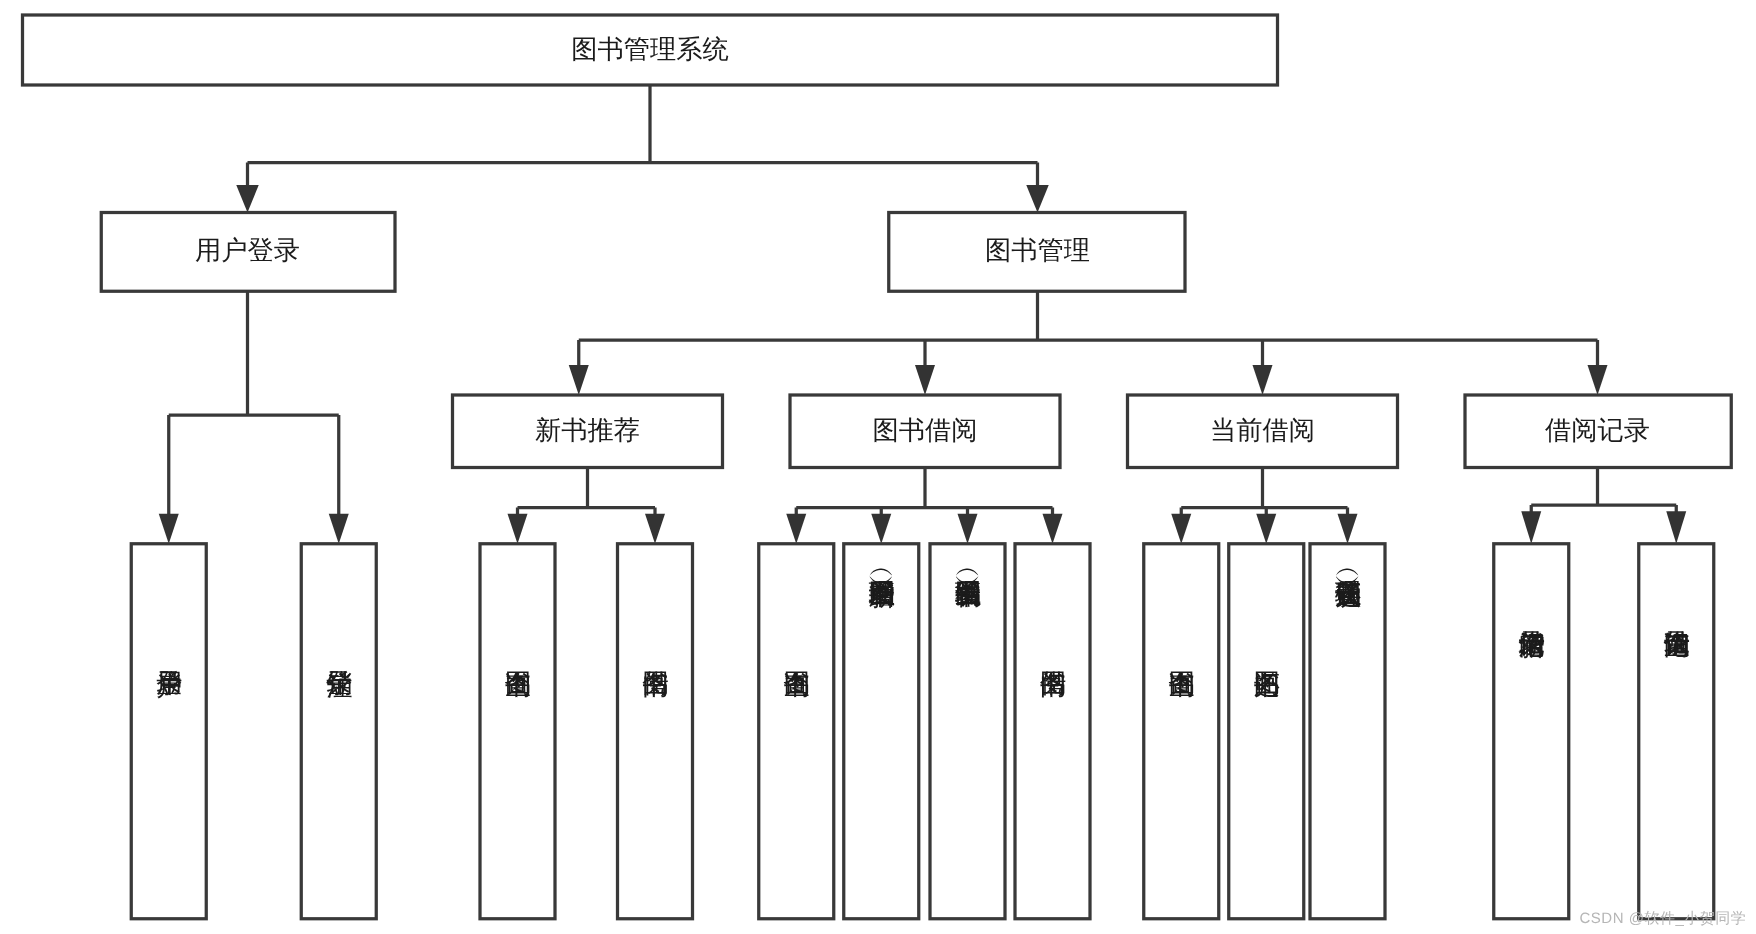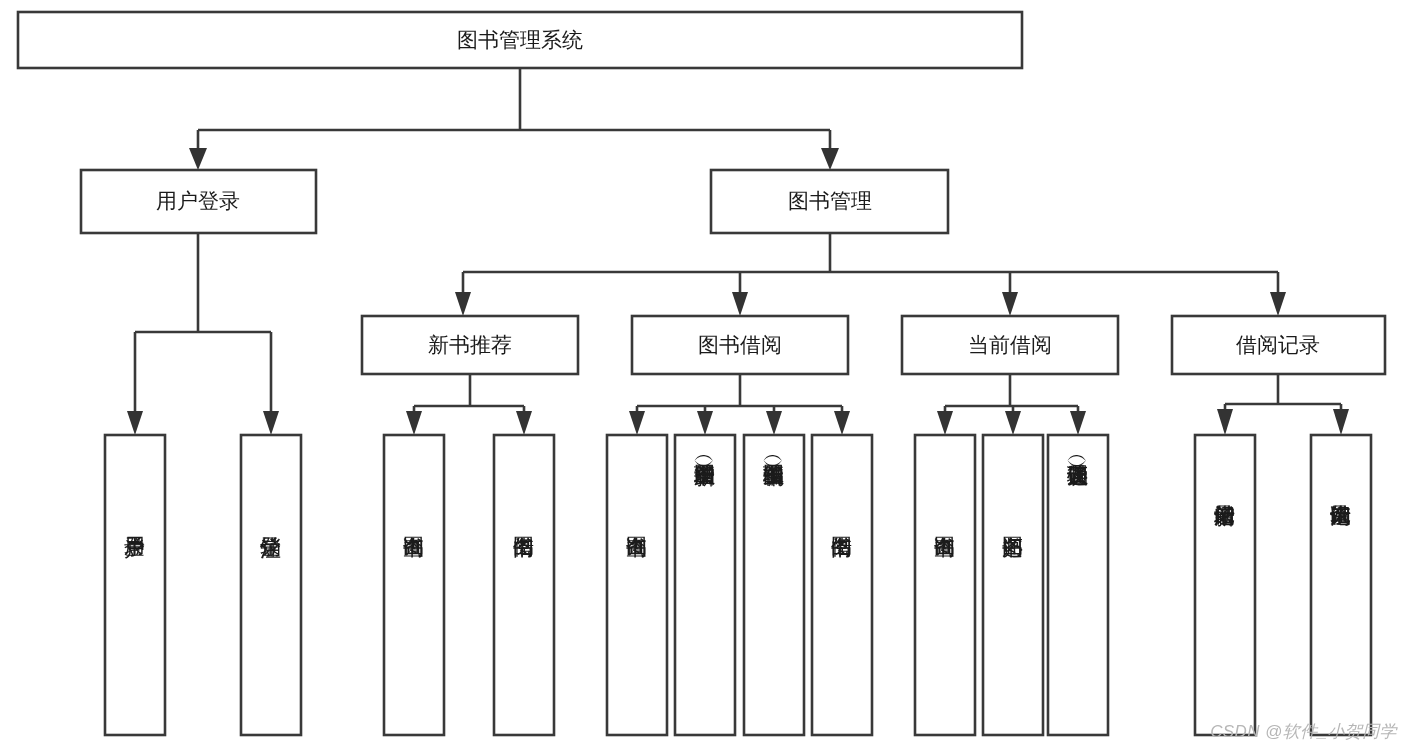--- a/index.html
+++ b/index.html
@@ -56,27 +56,26 @@
     writing-mode: vertical-rl;
     text-orientation: upright;
     text-anchor: middle;
     white-space: pre;
   }
   .watermark-text {
     position: absolute;
     right: 8px;
     bottom: 4px;
     font-family: "Liberation Sans", "DejaVu Sans", sans-serif;
-    font-size: 17px;
+    font-size: 12px;
     color: #b6b6b6;
     letter-spacing: 0.4px;
     user-select: none;
     pointer-events: none;
     white-space: nowrap;
-    font-style: italic;
   }
 </style>
 </head>
 <body>
 
 <div id="diagram-root">
 
   <svg class="tree-canvas" viewBox="0 0 1405 747" xmlns="http://www.w3.org/2000/svg">
 
     <g>

